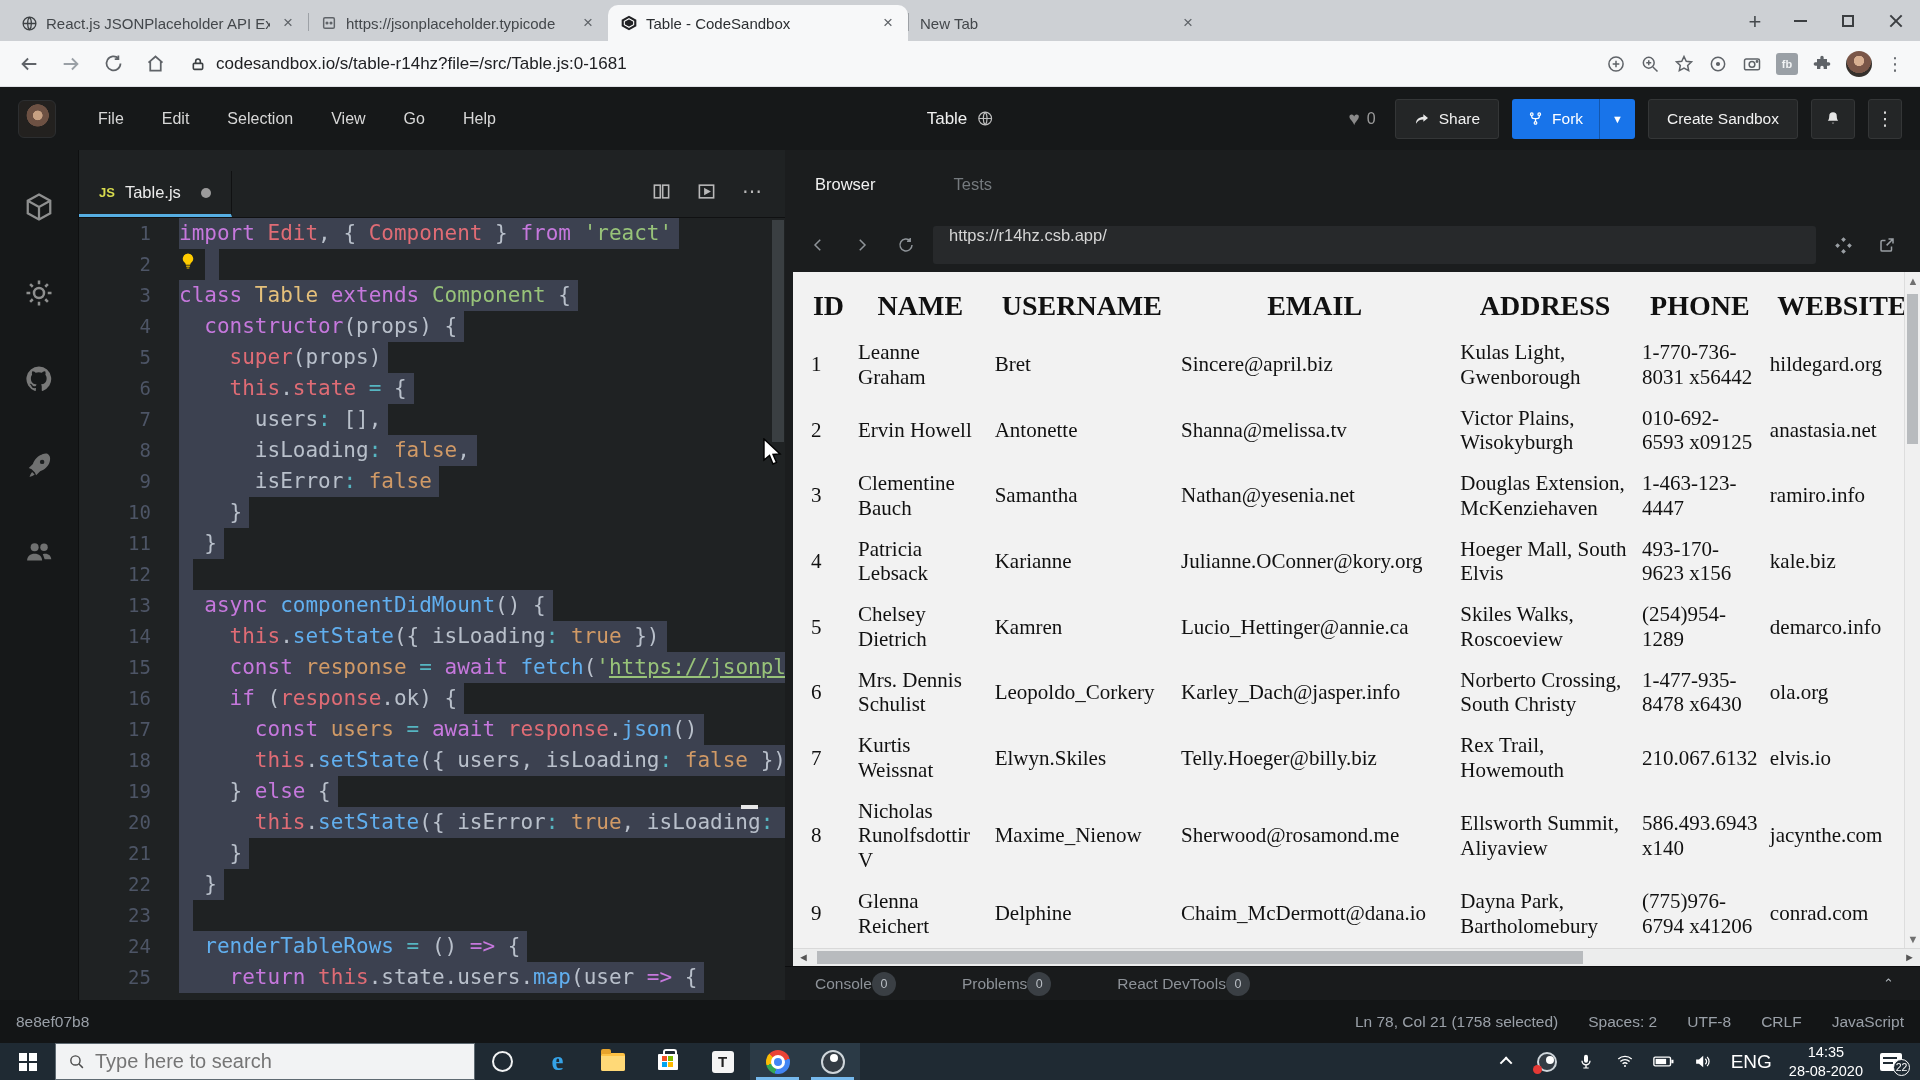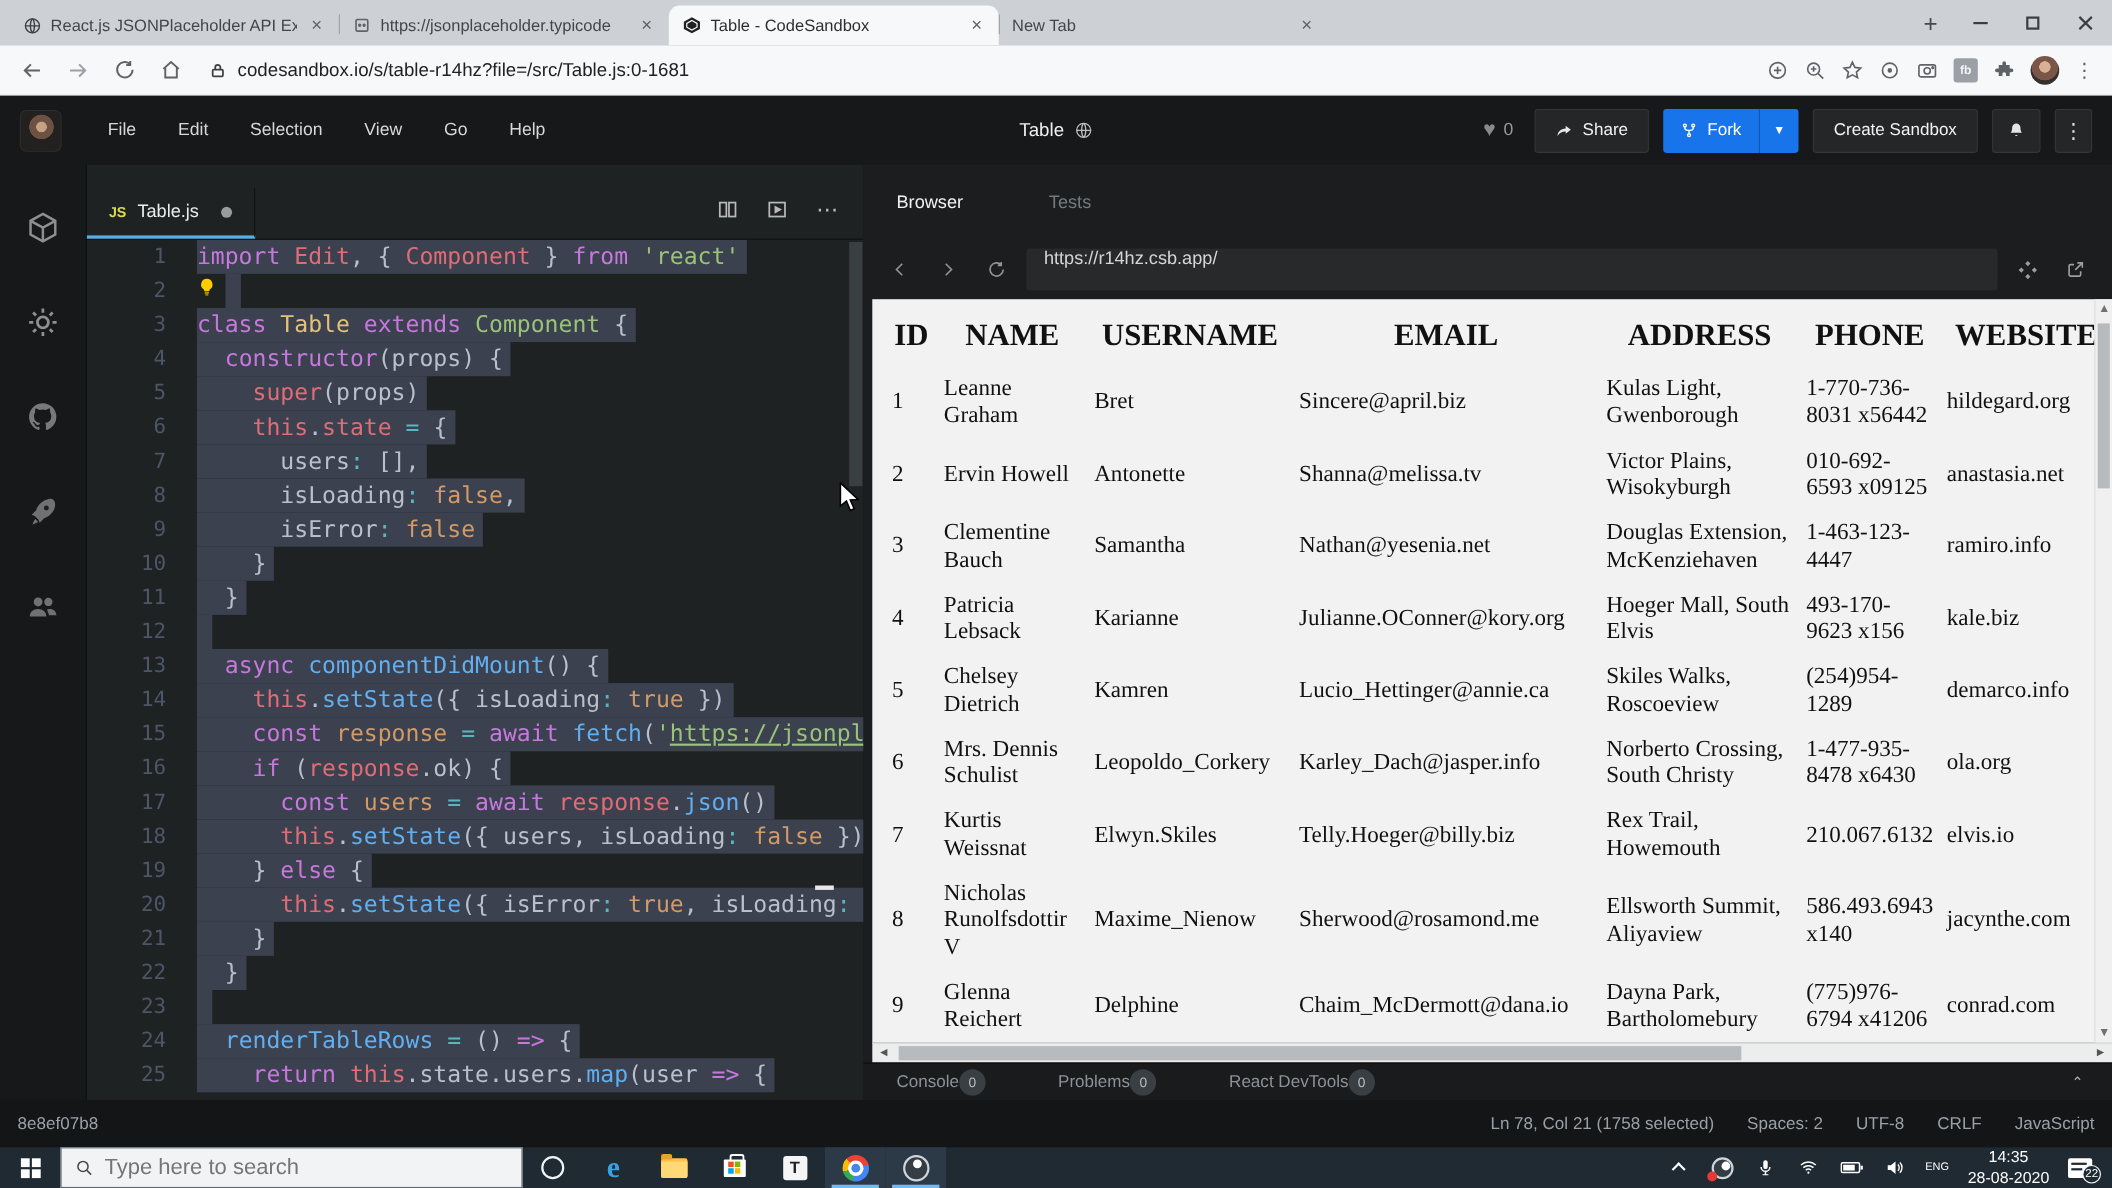--- a/index.html
+++ b/index.html
@@ -111,21 +111,21 @@
   .taskbar { position:absolute; left:0; right:0; top:1043px; height:37px; background:#1f2a33; display:flex; align-items:stretch; color:#fff; }
   .tb-tile { width:55px; display:flex; align-items:center; justify-content:center; flex:none; position:relative; }
   .tb-tile.open { background:#2b3a46; }
   .tb-tile.open::after { content:""; position:absolute; left:6px; right:6px; bottom:0; height:3px; background:#76b9ed; }
   .start-grid { display:grid; grid-template-columns:8px 8px; grid-template-rows:8px 8px; gap:2px; }
   .start-grid i { background:#fff; }
   .tb-search { width:420px; background:#f2f3f4; display:flex; align-items:center; gap:10px; padding:0 12px; flex:none; border:1px solid #5f6a72; }
   .tb-search input { border:none; outline:none; background:transparent; font-size:20px; color:#333; width:100%; font-family:"Liberation Sans", sans-serif; }
   .tray { margin-left:auto; display:flex; align-items:center; gap:17px; padding-right:10px; }
   .tray-ico { display:flex; align-items:center; justify-content:center; width:22px; }
-  .tray-lang { font-size:10px; }
+  .tray-lang { font-size:19px; }
   .tray-clock { text-align:center; font-size:14.5px; line-height:1.25; }
   .chev-up { width:9px; height:9px; border-left:2px solid #fff; border-top:2px solid #fff; transform:rotate(45deg) translateY(2px); }
   .edge-e { color:#35a3e8; font-size:27px; font-weight:bold; font-family:"Liberation Serif", serif; }
   .folder { position:relative; width:24px; height:18px; background:#ffc244; border-radius:2px; }
   .folder::before { content:""; position:absolute; top:-4px; left:0; width:10px; height:5px; background:#e8a42c; border-radius:2px 2px 0 0; }
   .folder::after { content:""; position:absolute; inset:3px 0 0 0; background:#ffd977; border-radius:0 0 2px 2px; }
   .storebag { position:relative; width:20px; height:16px; background:#fff; border-radius:1px; display:grid; place-items:center; }
   .storebag::before { content:""; position:absolute; top:-5px; left:5px; width:10px; height:5px; border:2px solid #fff; border-bottom:none; border-radius:3px 3px 0 0; }
   .storebag .wsq { display:grid; grid-template-columns:5px 5px; grid-template-rows:5px 5px; gap:1px; }
   .wsq i:nth-child(1){background:#f25022;} .wsq i:nth-child(2){background:#7fba00;}

